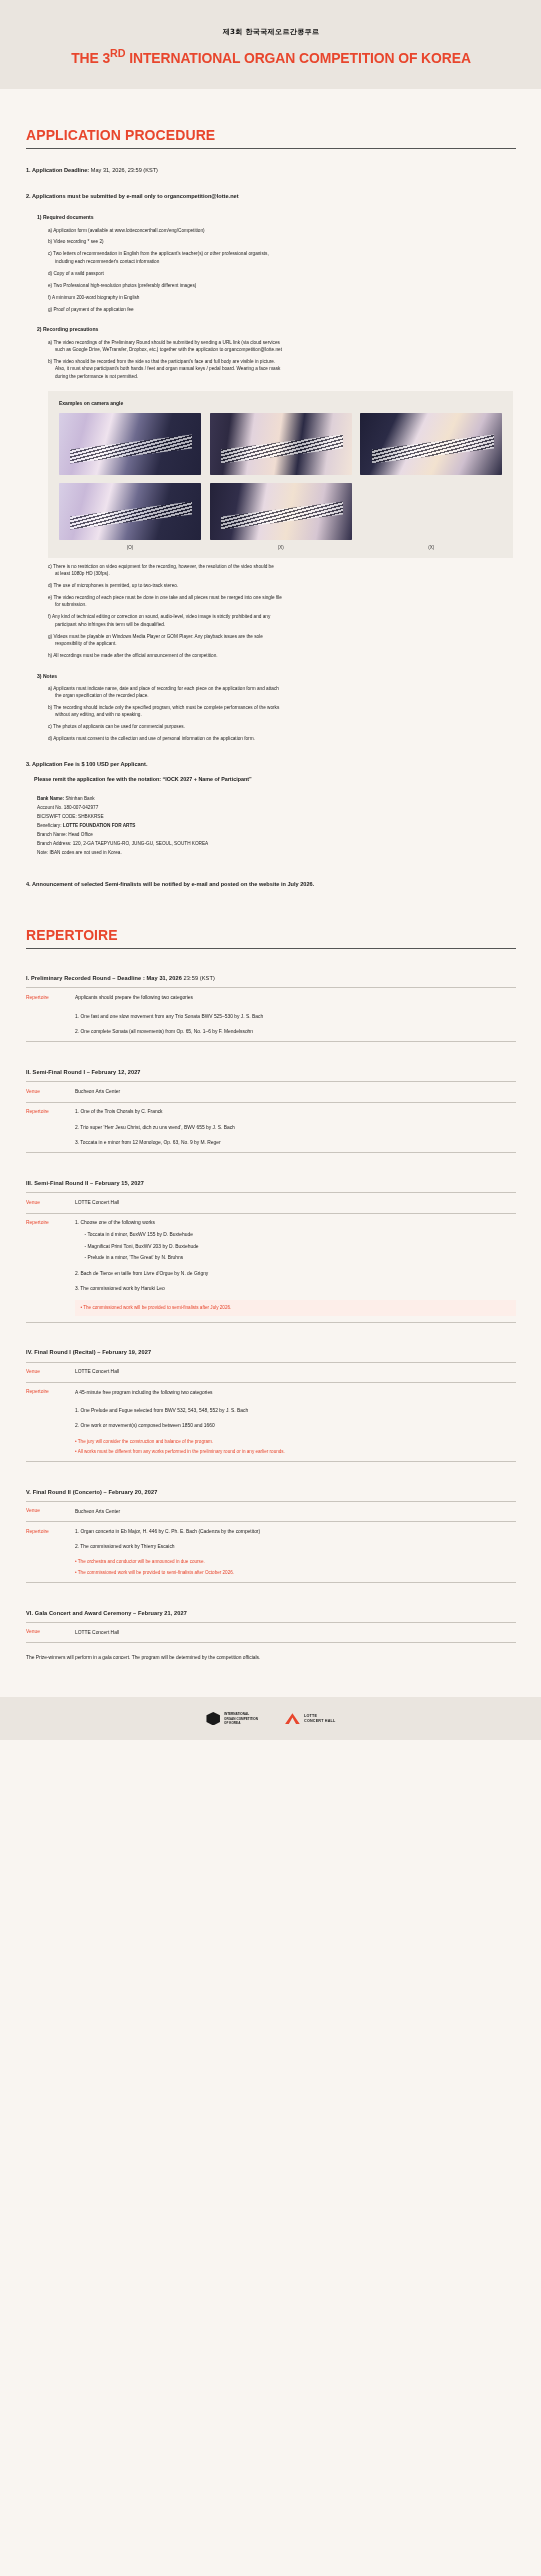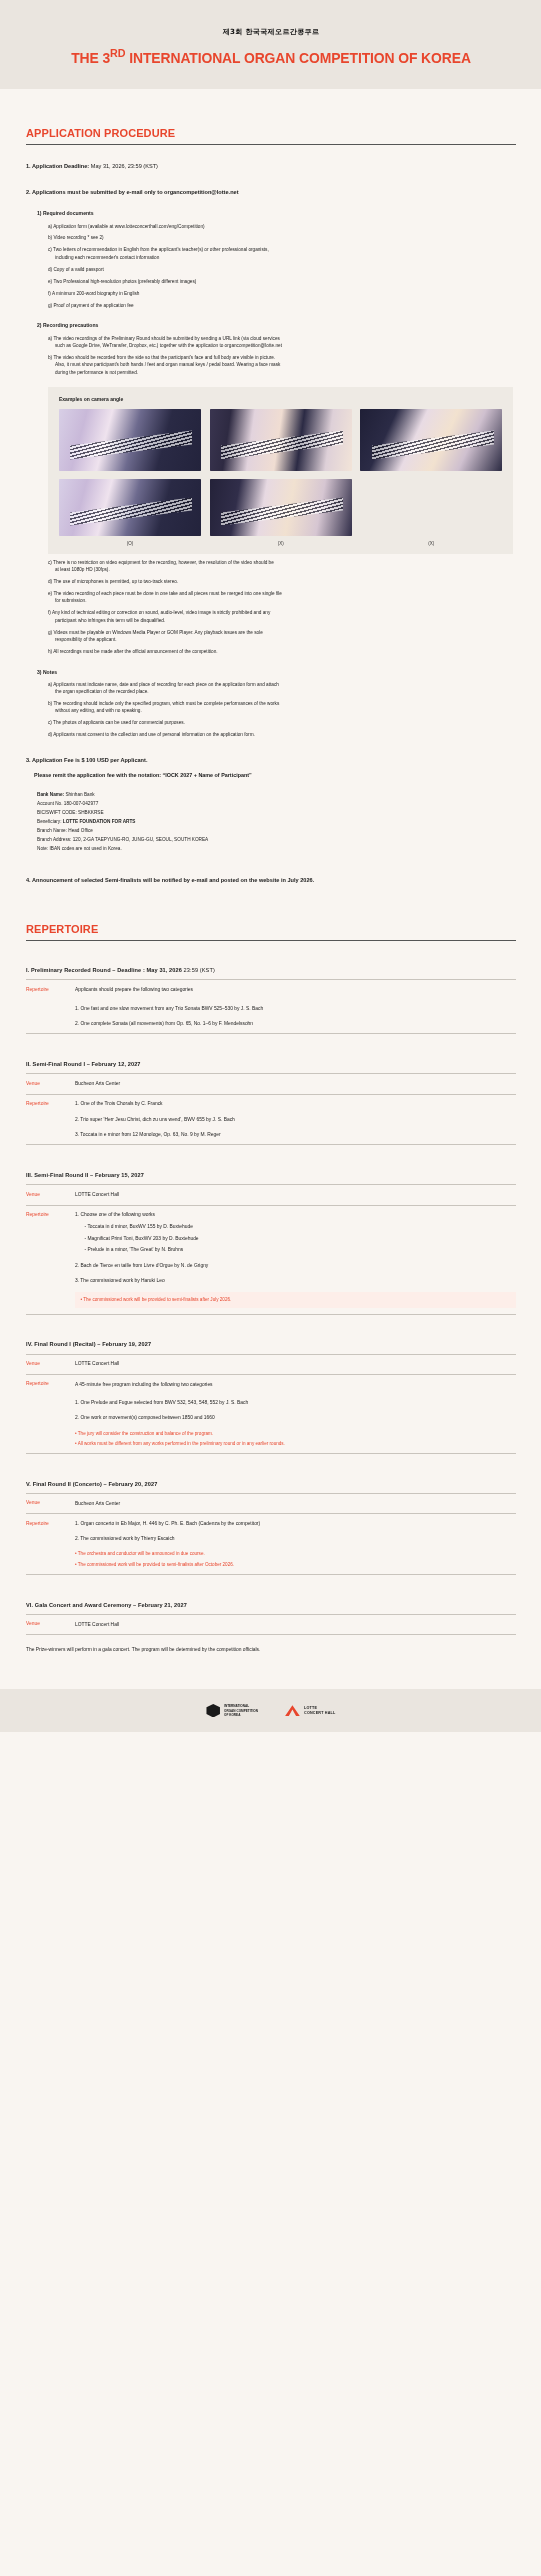--- a/index.html
+++ b/index.html
@@ -43,21 +43,21 @@
     letter-spacing: 0.3px;
   }
 
   
   .body-wrap { padding: 0 26px 0 26px; }
 
   .section-head {
     margin-top: 38px;
   }
   .section-head h2 {
-    font-size: 11px;
+    font-size: 14px;
     font-weight: 700;
     color: #e8462d;
     letter-spacing: 0.1px;
     margin-bottom: 4.7px;
   }
   .rule { height: 0.7px; background: #555; width: 100%; }
   .rule-light { height: 0.7px; background: #c9c4bd; width: 100%; }
 
   .lvl1 {
     font-size: 5.6px;

